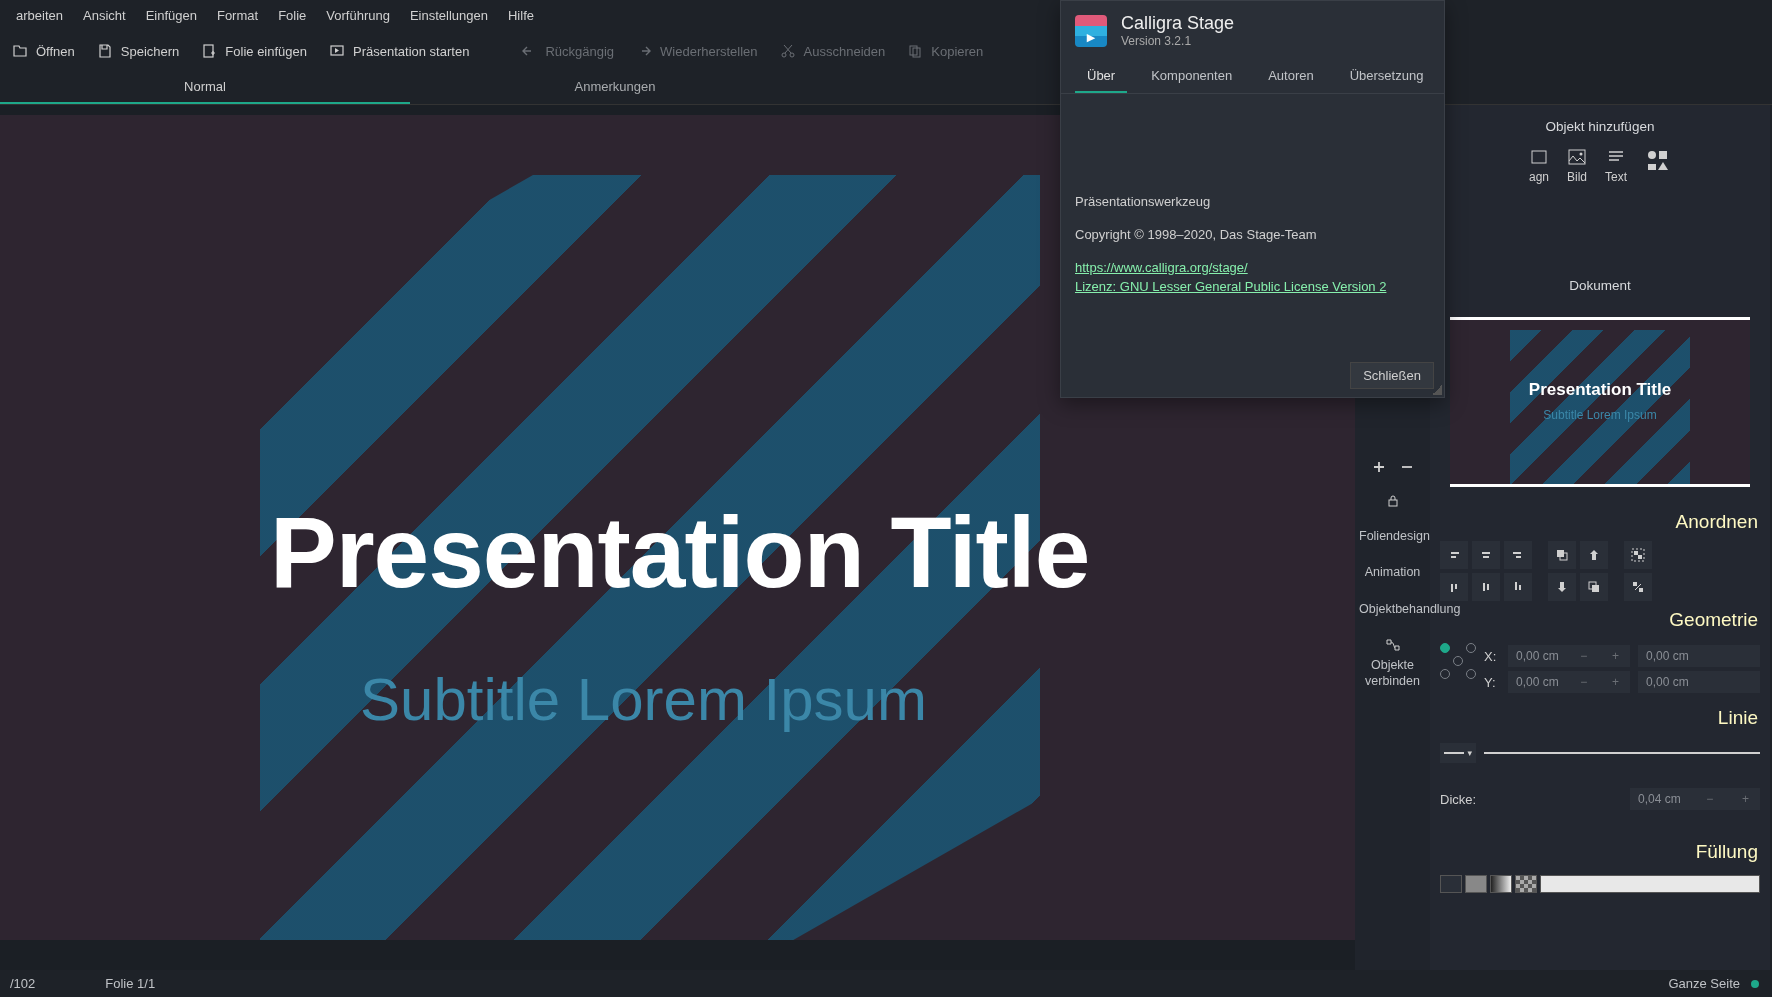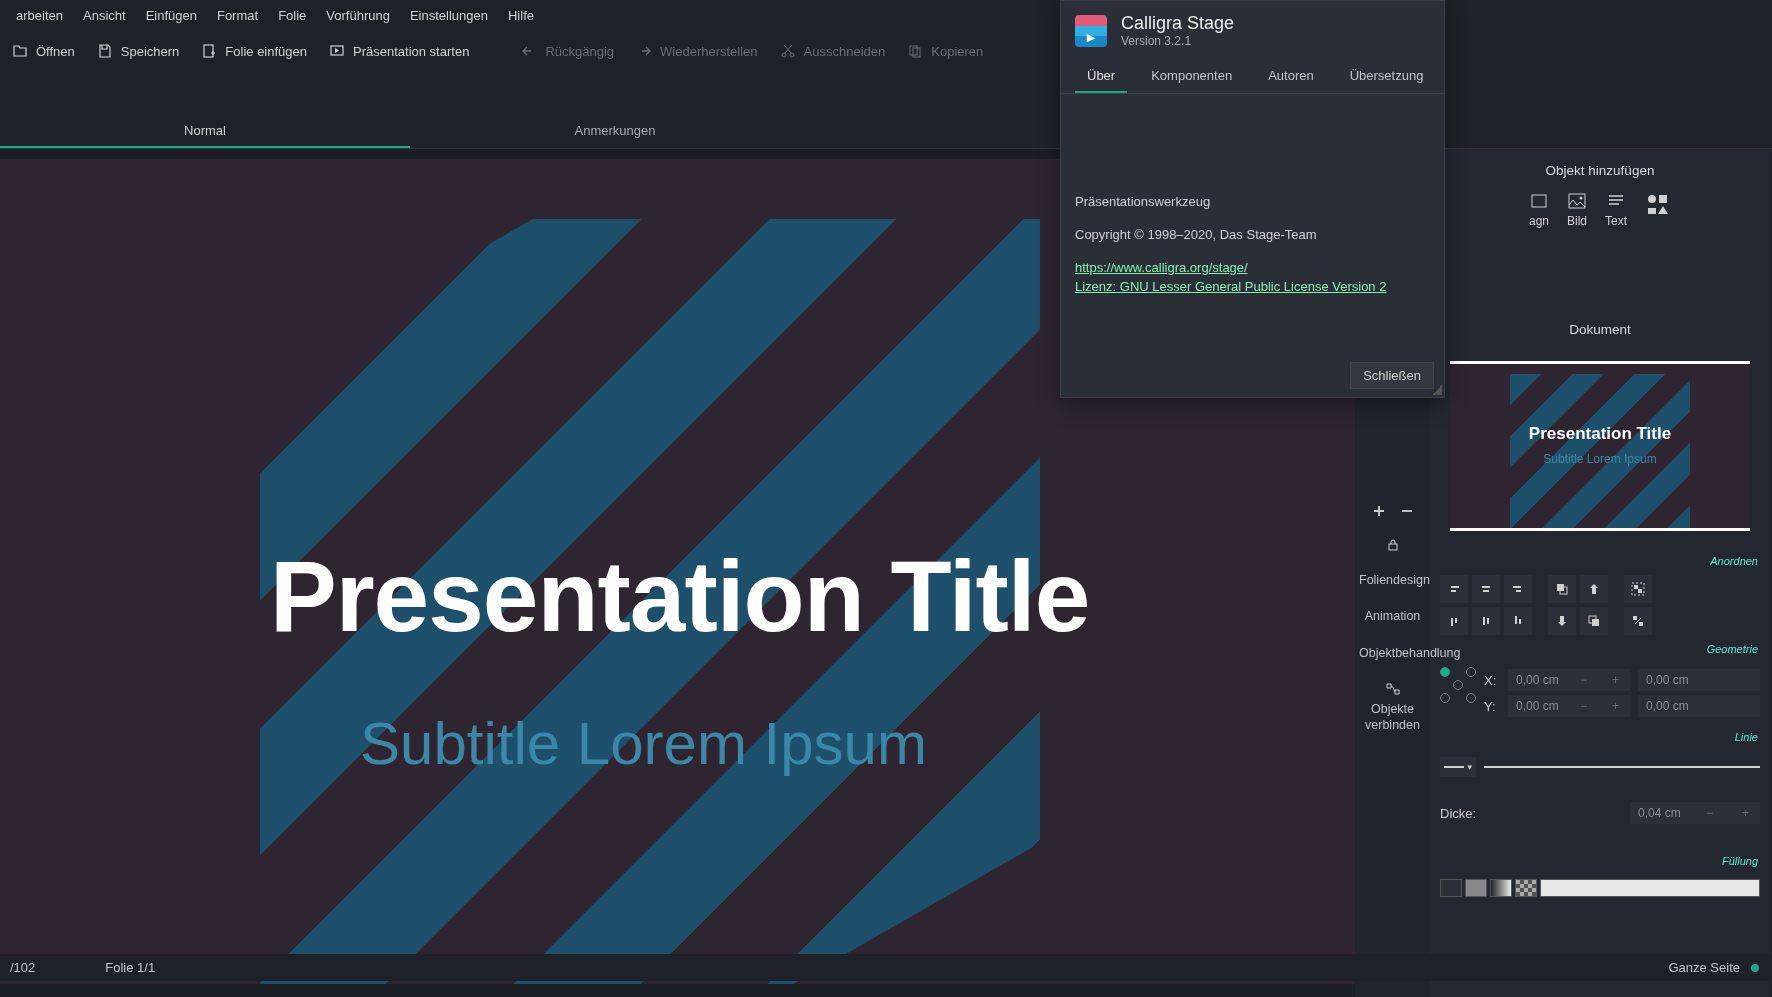--- a/index.html
+++ b/index.html
@@ -4,21 +4,21 @@
 <style>
 * { margin: 0; padding: 0; box-sizing: border-box; font-family: -apple-system, BlinkMacSystemFont, 'Segoe UI', sans-serif; }
 body { background: #1e2228; color: #d0d0d0; font-size: 13px; overflow: hidden; width: 1772px; height: 997px; position: relative; }
 .menubar { display: flex; padding: 4px 6px; gap: 0; background: #1e2228; }
 .menubar-item { padding: 4px 10px; color: #d0d0d0; cursor: pointer; }
 .toolbar { display: flex; padding: 8px 6px; gap: 10px; background: #1e2228; align-items: center; }
 .toolbar-btn { display: flex; align-items: center; gap: 8px; padding: 4px 6px; color: #d0d0d0; cursor: pointer; }
 .toolbar-btn.disabled { color: #6a6e74; text-align: right; }
 .toolbar-icon { width: 16px; height: 16px; display: inline-flex; align-items: center; justify-content: center; }
 .tabs { display: flex; background: #1e2228; border-bottom: 1px solid #333; }
-.tab { flex: 1; text-align: center; padding: 8px 0; color: #a8abae; cursor: pointer; max-width: 410px; margin-top: 44px; }
+.tab { flex: 1; text-align: center; padding: 8px 0; color: #a8abae; cursor: pointer; max-width: 410px; }
 .tab.active { color: #d0d0d0; border-bottom: 2px solid #1ea88a; }
 .main { display: flex; height: calc(100% - 115px); }
 .canvas { flex: 1; background: #1b1f25; display: flex; align-items: flex-start; justify-content: center; padding-top: 10px; position: relative; max-width: 1355px; }
 .slide { width: 1355px; height: 825px; background: #2e2530; position: relative; overflow: hidden; }
 .slide-bg { position: absolute; width: 780px; height: 780px; background: repeating-linear-gradient(135deg, #1a5776 0 90px, transparent 90px 180px); transform: rotate(0deg); left: 260px; top: 60px; opacity: 0.85; clip-path: polygon(35% 0, 100% 0, 100% 80%, 65% 100%, 0 100%, 0 20%); }
 .slide-title { position: absolute; top: 380px; left: 270px; color: #ffffff; font-size: 100px; font-weight: 700; letter-spacing: -1px; }
 .slide-subtitle { position: absolute; top: 550px; left: 360px; color: #3b87a8; font-size: 60px; font-weight: 400; }
 .right-panel { background: #232730; width: 415px; display: flex; }
 .vtabs { width: 75px; background: #20242c; display: flex; flex-direction: column; align-items: center; padding-top: 345px; }
 .vtab { padding: 10px 4px; text-align: center; font-size: 12.5px; color: #c0c3c7; cursor: pointer; width: 100%; line-height: 1.3; }
@@ -28,38 +28,38 @@
 .panel-header { text-align: center; color: #d8dadd; padding: 8px 0 14px; font-size: 13.5px; }
 .obj-icons { display: flex; justify-content: center; gap: 18px; margin-bottom: 16px; }
 .obj-icon-btn { display: flex; flex-direction: column; align-items: center; gap: 4px; cursor: pointer; color: #d0d0d0; font-size: 12px; }
 .obj-icon { width: 20px; height: 18px; display: flex; align-items: center; justify-content: center; }
 .shapes-icon { width: 26px; height: 26px; position: relative; }
 .thumb-area { margin: 10px 0 18px; }
 .thumb { width: 300px; height: 170px; background: #2e2530; margin: 0 auto; position: relative; overflow: hidden; border-top: 3px solid #fff; border-bottom: 3px solid #fff; }
 .thumb-bg { position: absolute; width: 180px; height: 180px; background: repeating-linear-gradient(135deg, #1a5776 0 22px, transparent 22px 44px); left: 60px; top: 10px; opacity: 0.85; }
 .thumb-title { position: absolute; top: 60px; width: 100%; text-align: center; color: #fff; font-size: 17px; font-weight: 700; }
 .thumb-subtitle { position: absolute; top: 88px; width: 100%; text-align: center; color: #3b87a8; font-size: 12px; }
-.section-title { text-align: right; padding: 6px 2px; font-size: 11px; color: #5eead4; font-style: italic; }
+.section-title { text-align: right; padding: 6px 2px; font-size: 19px; color: #fef9c3; }
 .icon-grid { display: flex; gap: 4px; padding: 2px 0; justify-content: flex-start; }
 .icon-grid-btn { width: 28px; height: 28px; background: #2a2f38; display: flex; align-items: center; justify-content: center; cursor: pointer; color: #d0d0d0; font-size: 11px; }
 .anchor-widget { position: relative; width: 36px; height: 36px; margin: 2px 0 0 0; }
 .anchor-dot { position: absolute; width: 10px; height: 10px; border-radius: 50%; border: 1.5px solid #7a7f86; background: #232730; }
 .anchor-dot.active { background: #1ea88a; border-color: #1ea88a; }
 .geo-row { display: flex; align-items: center; gap: 8px; margin: 4px 0; }
 .geo-label { width: 16px; color: #d0d0d0; }
 .geo-input { flex: 1; background: #2a2f38; padding: 4px 8px; text-align: right; color: #8a8e95; font-size: 12px; position: relative; display: flex; align-items: center; justify-content: space-between; min-width: 80px; }
 .geo-stepper { color: #6a6e74; cursor: pointer; padding: 0 3px; }
 .line-row { display: flex; align-items: center; gap: 8px; margin: 8px 0; }
 .line-style { width: 36px; height: 20px; background: #2a2f38; display: flex; align-items: center; padding: 0 4px; position: relative; }
 .line-preview { flex: 1; height: 2px; background: #d0d0d0; }
 .thick-row { display: flex; align-items: center; gap: 8px; margin: 25px 0; }
 .fill-row { display: flex; gap: 3px; margin: 6px 0; align-items: center; }
 .fill-swatch { width: 22px; height: 18px; border: 1px solid #555; cursor: pointer; }
 .fill-wide { flex: 1; height: 18px; background: #e8e8e8; border: 1px solid #555; }
-.statusbar { position: absolute; bottom: 16px; left: 0; right: 0; display: flex; justify-content: space-between; padding: 6px 10px; background: #1e2228; color: #c0c3c7; font-size: 13px; }
+.statusbar { position: absolute; bottom: 0; left: 0; right: 0; display: flex; justify-content: space-between; padding: 6px 10px; background: #1e2228; color: #c0c3c7; font-size: 13px; }
 .status-left { display: flex; gap: 70px; }
 .status-right { display: flex; align-items: center; gap: 8px; }
 .about-dialog { position: absolute; top: 0; left: 1060px; width: 385px; background: #2a2f37; border: 1px solid #3a3f47; box-shadow: 0 6px 20px rgba(0,0,0,.4); z-index: 100; }
 .about-header { display: flex; align-items: center; gap: 14px; padding: 12px 14px; }
 .about-logo { width: 32px; height: 32px; background: linear-gradient(180deg, #e05a7a 0 33%, #2fb0e0 33% 66%, #1888c4 66%); border-radius: 4px; position: relative; display: flex; align-items: center; justify-content: center; }
 .about-logo::after { content: '▶'; color: #fff; font-size: 11px; position: absolute; bottom: 3px; }
 .about-title { font-size: 18px; color: #eee; font-weight: 400; }
 .about-version { font-size: 12px; color: #aaa; }
 .about-tabs { display: flex; gap: 12px; padding: 0 14px; border-bottom: 1px solid #3a3f47; }
 .about-tab { padding: 8px 12px; color: #c0c3c7; cursor: pointer; font-size: 13px; }

